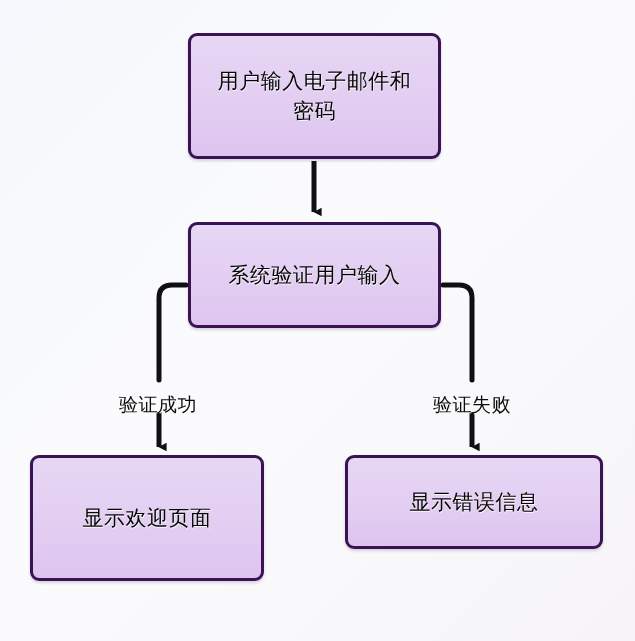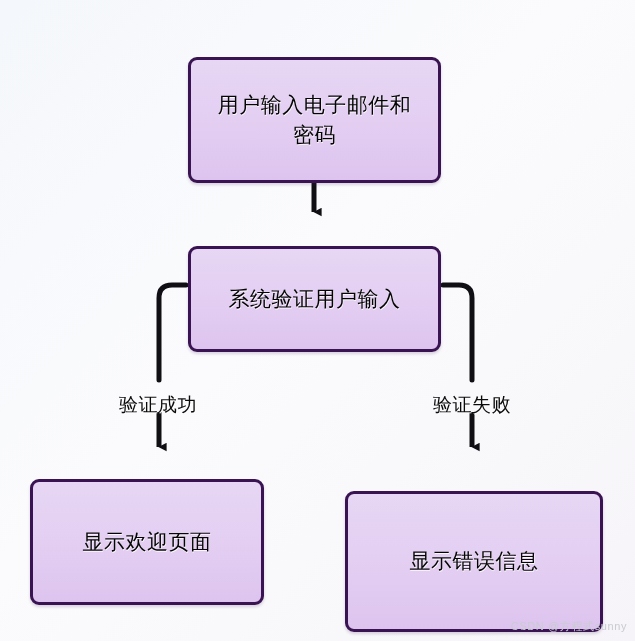--- a/index.html
+++ b/index.html
@@ -25,21 +25,20 @@
     position: absolute;
     box-sizing: border-box;
     border: 3px solid #3a1452;
     border-radius: 9px;
     background: linear-gradient(180deg, #e7d6f4 0%, #e3cef2 55%, #ddc4ef 100%);
     box-shadow: 0 2px 3px rgba(60, 30, 90, 0.18);
     display: flex;
     align-items: center;
     justify-content: center;
     text-align: center;
-    margin-top: 24px;
   }
   .node-label {
     font-size: 21px;
     line-height: 1.45;
     color: #050505;
     font-weight: 400;
     letter-spacing: 0.5px;
     padding: 0 14px;
     text-shadow: 0.6px 0.6px 0 rgba(255,255,255,0.85);
     white-space: pre-line;
@@ -91,23 +90,22 @@
   </div>
 
   <div class="node-box" style="left:188px; top:222px; width:253px; height:106px;">
     <span class="node-label">系统验证用户输入</span>
   </div>
 
   <div class="node-box" style="left:30px; top:455px; width:234px; height:126px;">
     <span class="node-label">显示欢迎页面</span>
   </div>
 
-  <div class="node-box" style="left:345px; top:467px; width:258px; height:141px;">
+  <div class="node-box" style="left:345px; top:455px; width:258px; height:94px;">
     <span class="node-label">显示错误信息</span>
   </div>
 
   <div class="edge-label" style="left:158px; top:392px;">验证成功</div>
 
   <div class="edge-label" style="left:472px; top:392px;">验证失败</div>
 
-  <div id="watermark">CSDN @方程式sunny</div>
 
 </div>
 
 </body></html>

